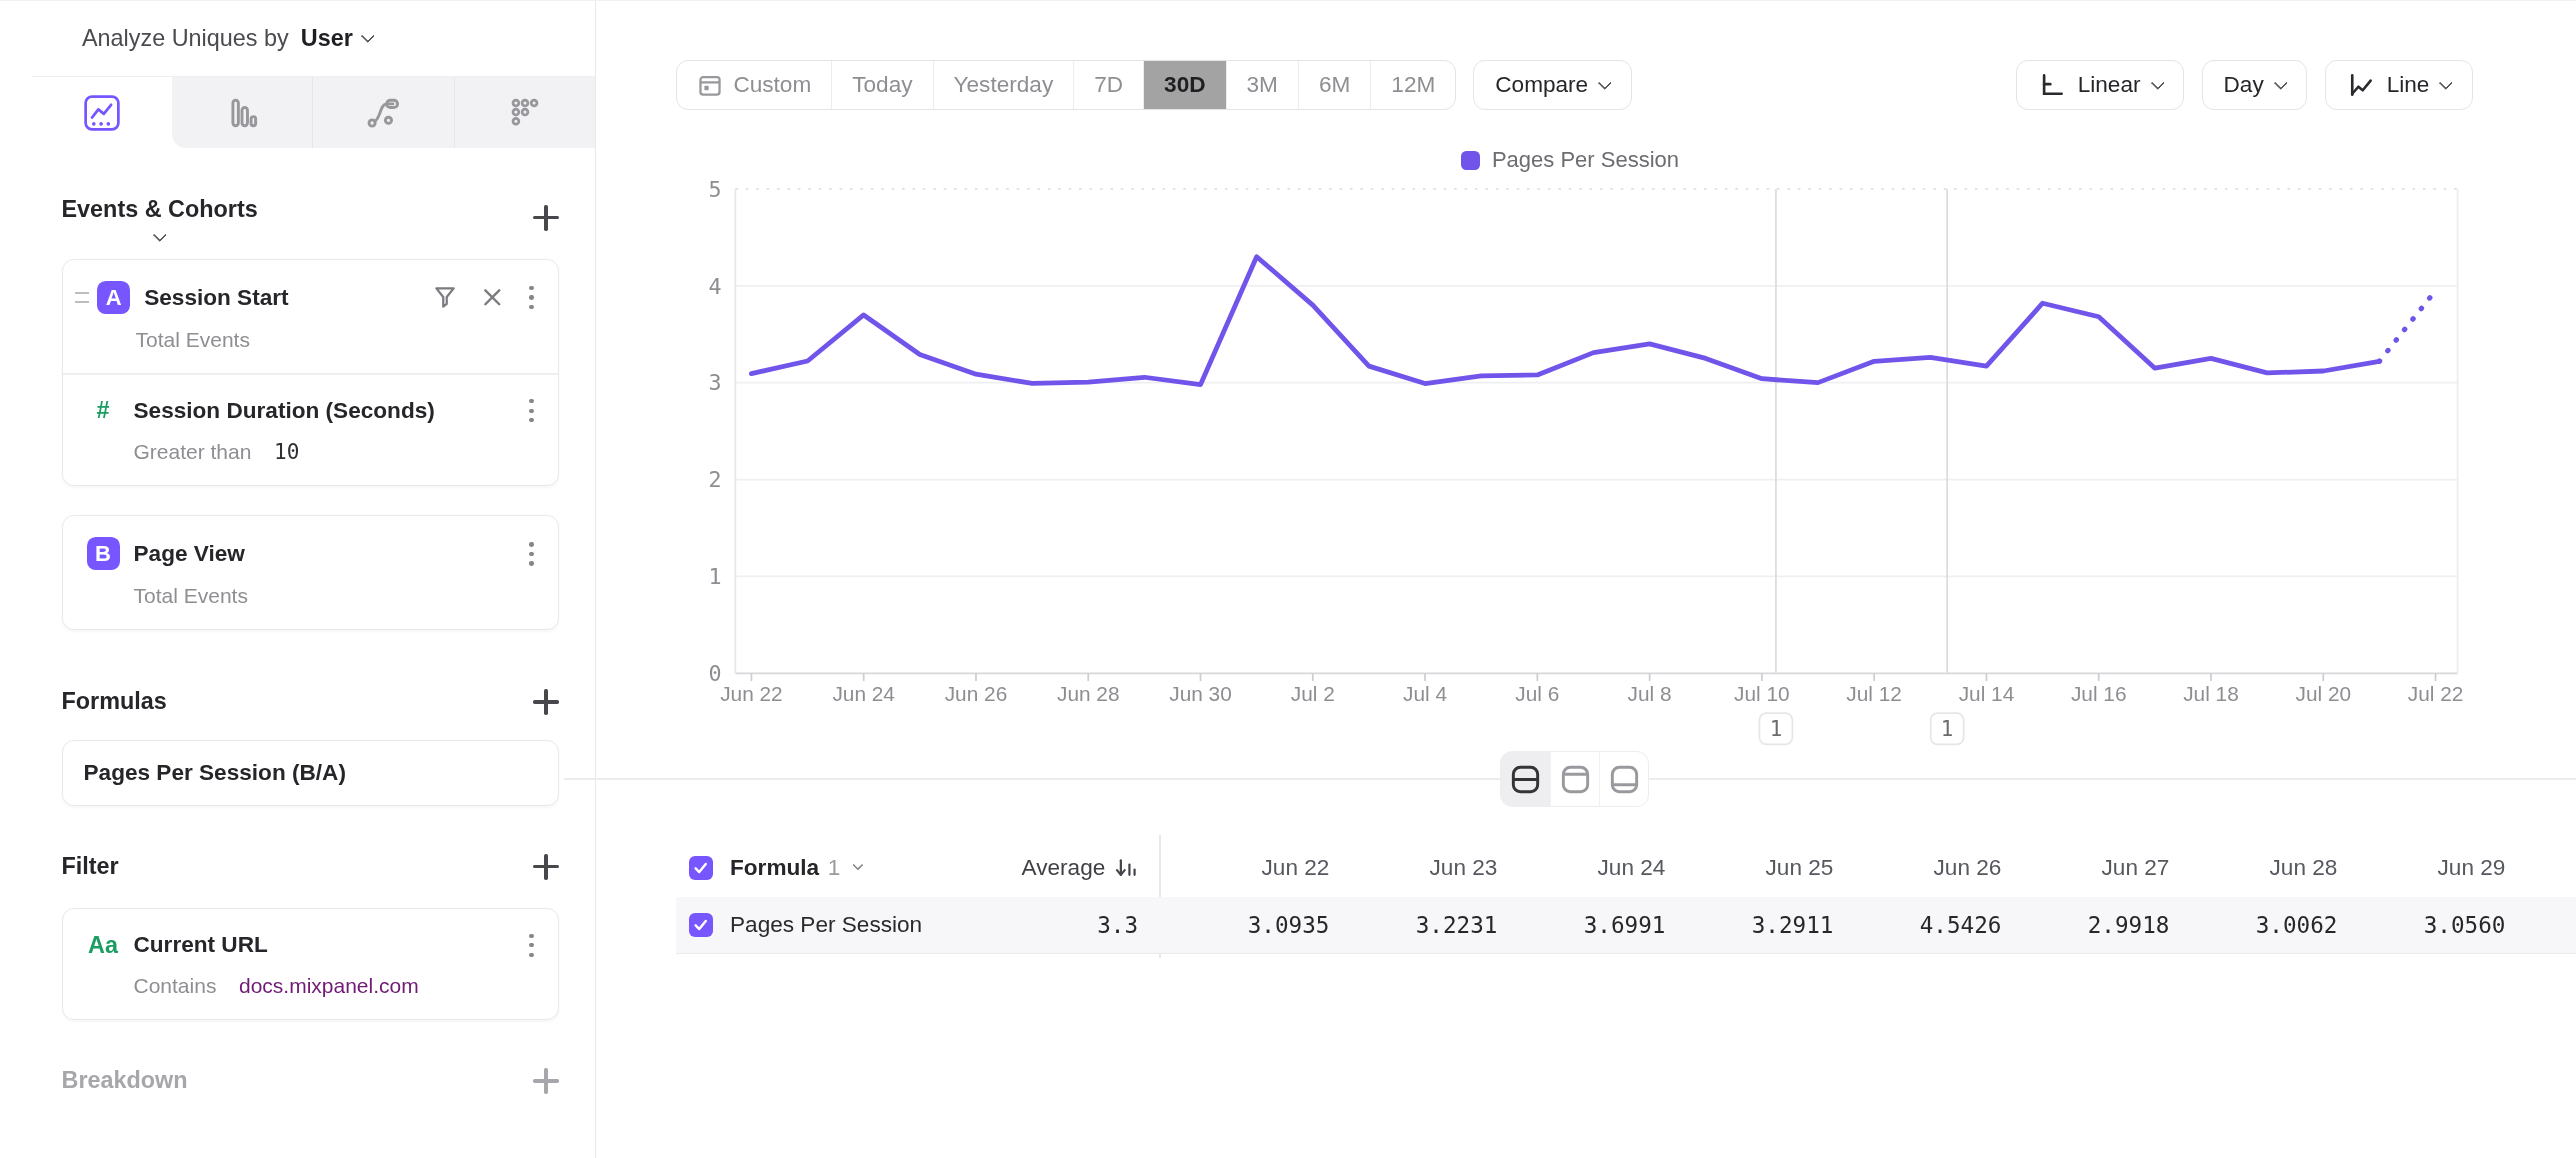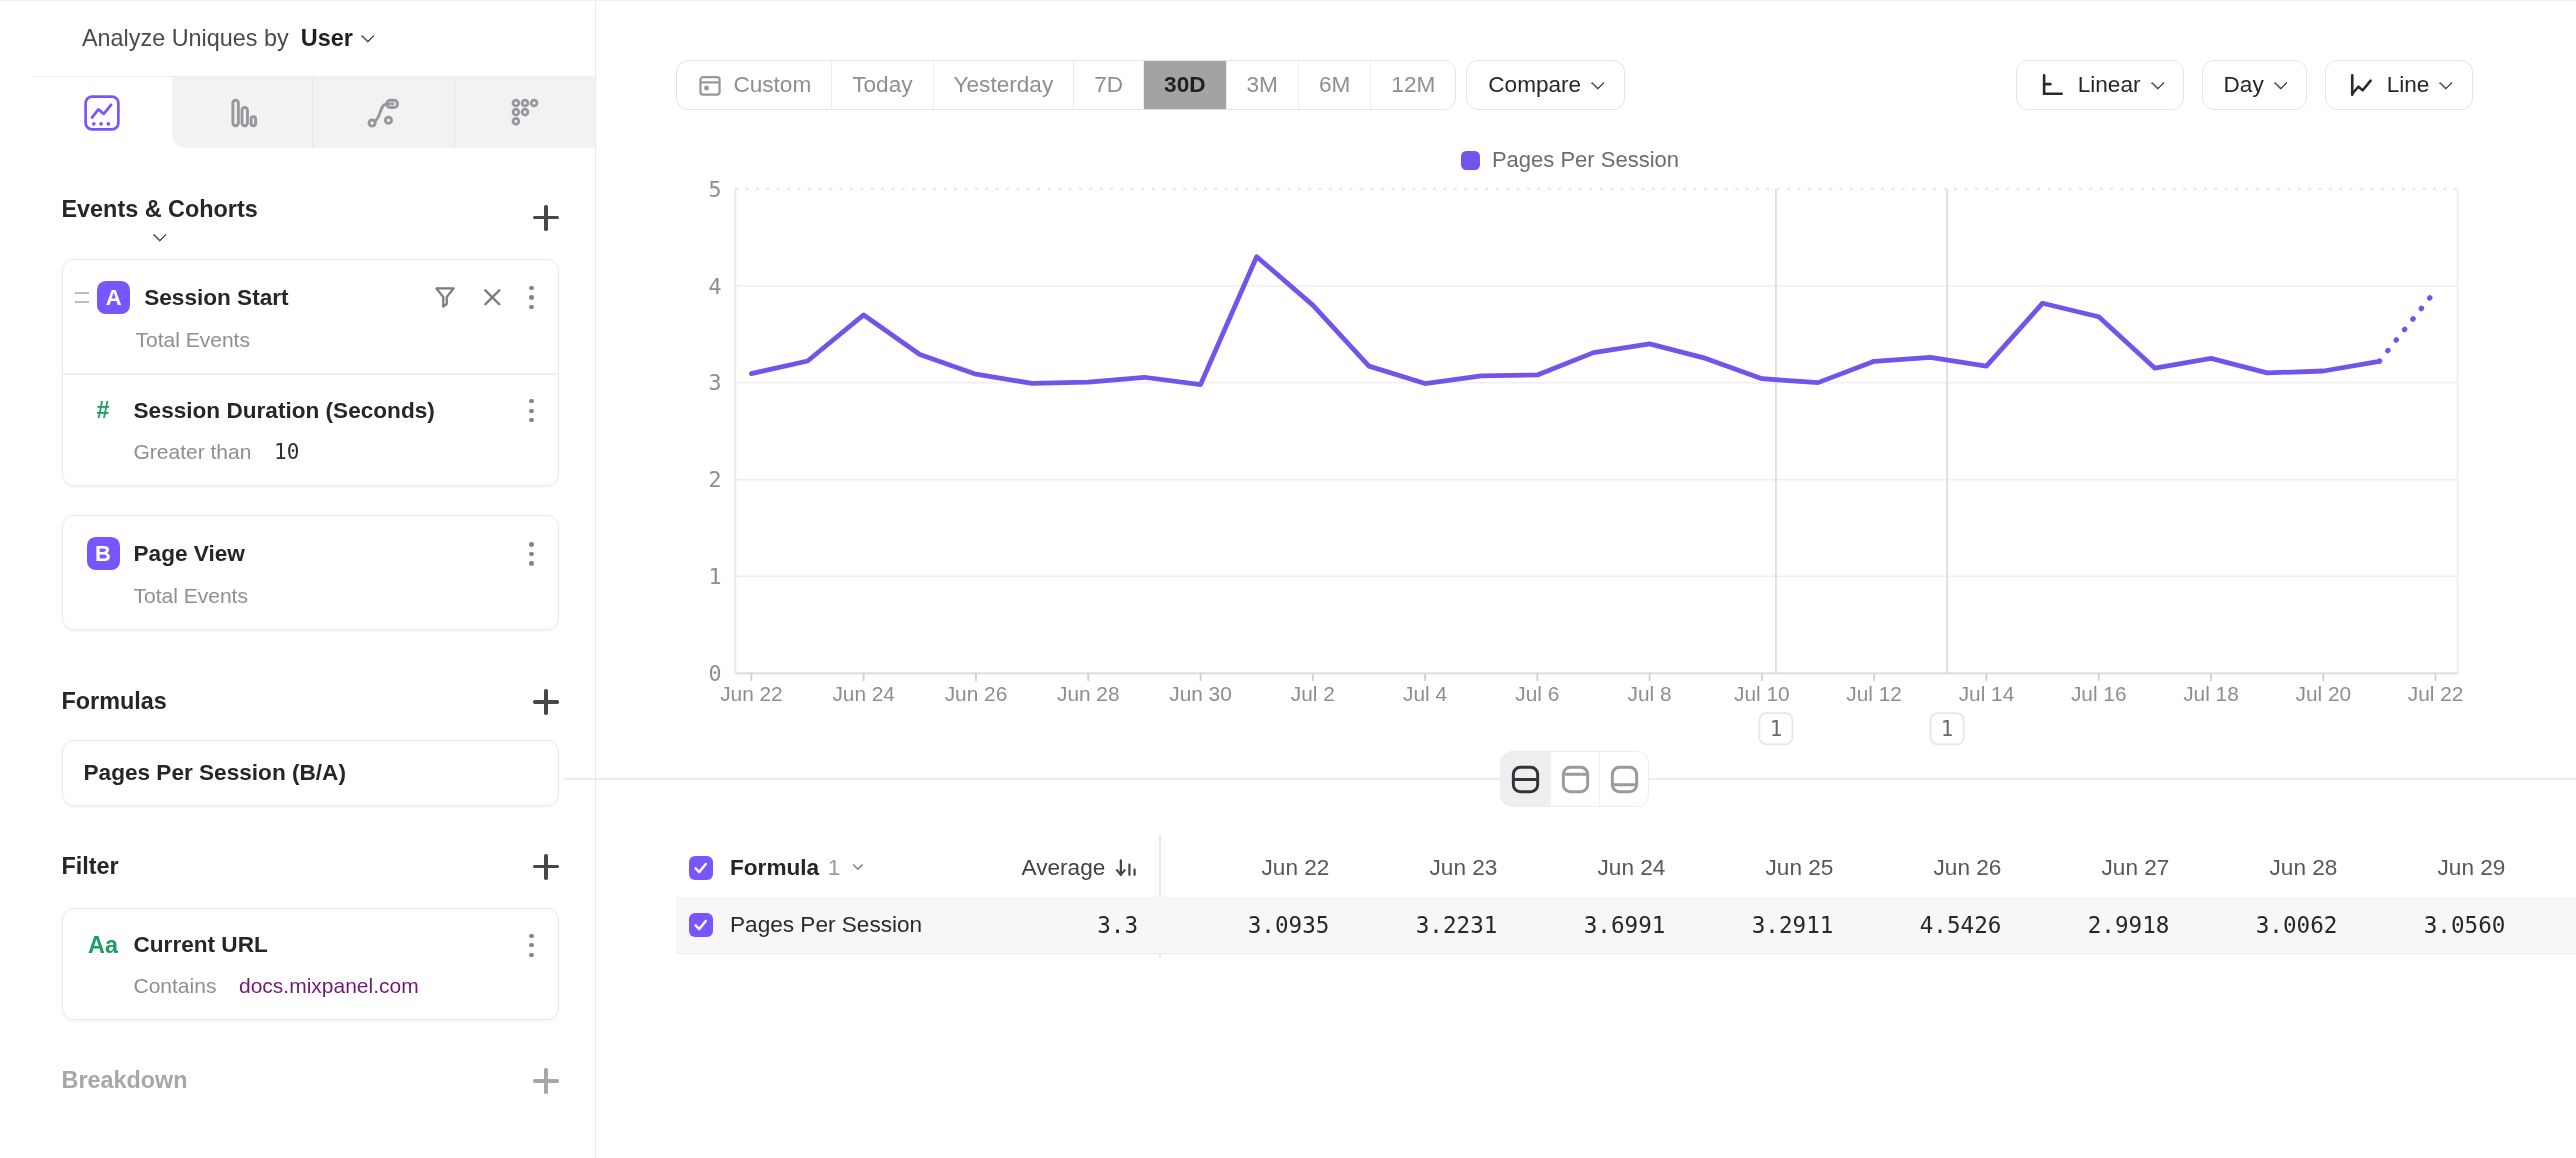--- a/index.html
+++ b/index.html
@@ -41,21 +41,21 @@
   .kebab i { width:4.3px; height:4.3px; border-radius:50%; background:#85858a; }
   .row-sub { margin-top:14px; font-size:21px; color:#8e8e93; display:flex; gap:22.6px; align-items:baseline; }
   .row-sub.pad1 { margin-left:61px; }
   .row-sub.pad2 { margin-left:47px; }
   .mono { font-family:"DejaVu Sans Mono",monospace; color:#2e2e33; }
   .formula-card { padding:19px 21px; }
   .formula-name { font-size:22.6px; font-weight:600; color:#26262a; }
 
   
   .main { position:absolute; left:564px; right:0; top:0; bottom:0; }
-  .toolbar { position:absolute; left:0; right:0; top:59px; height:50px; display:flex; align-items:center; padding:0 103px 0 112px; gap:10px; }
+  .toolbar { position:absolute; left:0; right:0; top:59px; height:50px; display:flex; align-items:center; padding:0 103px 0 112px; gap:17px; }
   .seg { display:flex; align-items:stretch; height:50px; border:1.7px solid #e4e4e7; border-radius:12px; overflow:hidden; background:#fff; }
   .seg-item { display:flex; align-items:center; gap:10.4px; padding:0 20px; font-size:22.6px; color:#8e8e93; border-left:1.7px solid #ededef; cursor:pointer; white-space:nowrap; }
   .seg-item:first-child { border-left:none; }
   .seg-item.on { background:#a3a3a3; color:#1f1f23; font-weight:700; }
   .btn { height:50px; border:1.7px solid #e4e4e7; border-radius:12px; display:inline-flex; align-items:center; gap:12px; padding:0 21px; font-size:22.6px; color:#26262a; background:#fff; cursor:pointer; font-family:inherit; white-space:nowrap; }
   .toolbar-right { margin-left:auto; display:flex; gap:17.4px; }
 
   .legend { position:absolute; left:0; right:0; top:146px; display:flex; justify-content:center; align-items:center; gap:12px; font-size:22px; color:#6c6c71; }
   .legend-swatch { width:19px; height:19px; border-radius:5.2px; background:#7856ff; }
 

